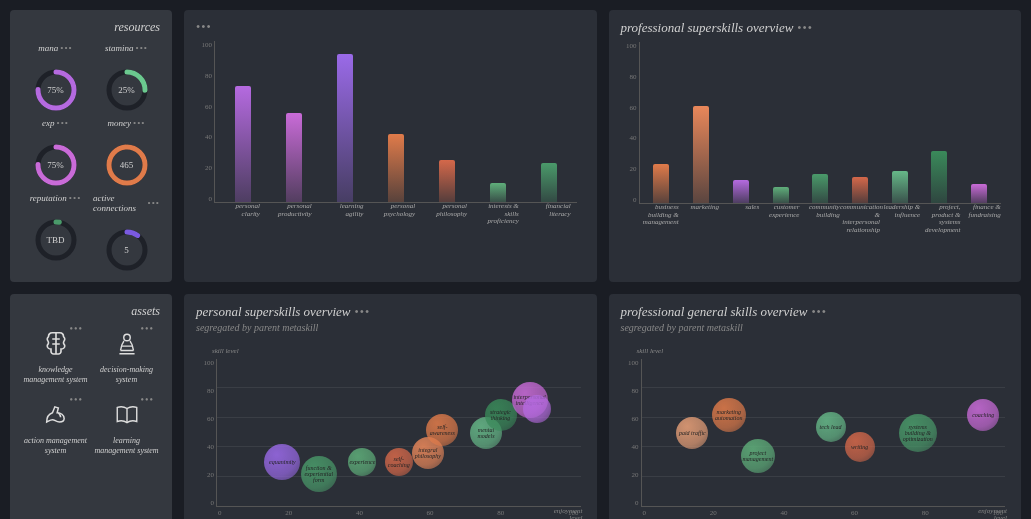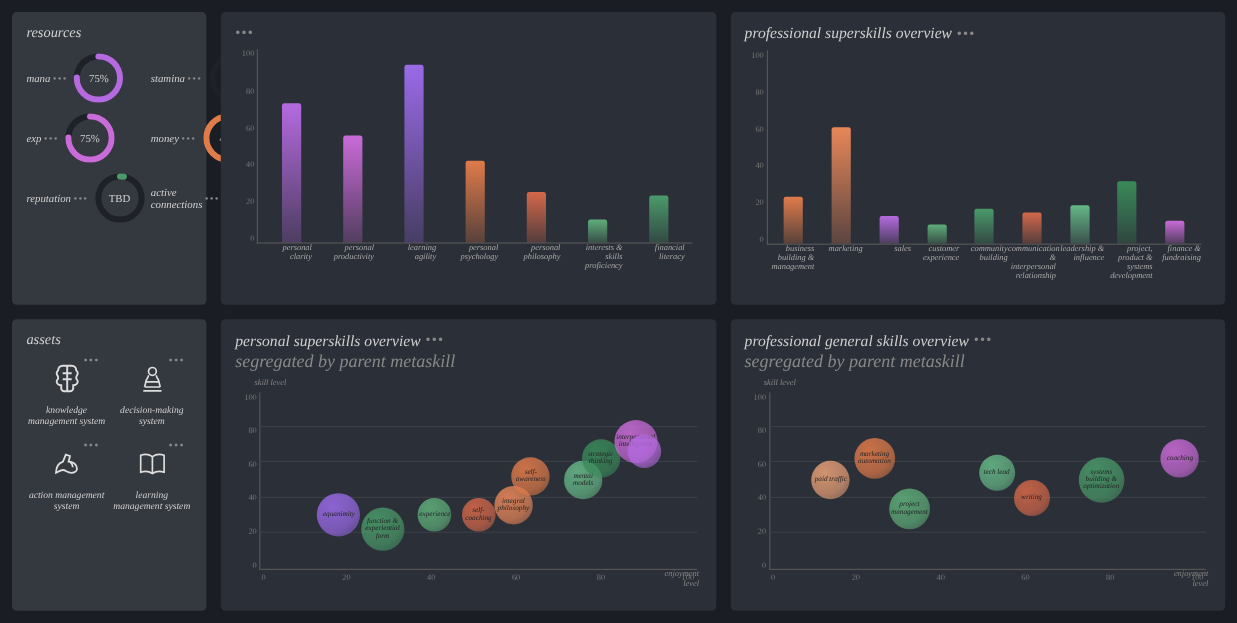--- a/index.html
+++ b/index.html
@@ -1,25 +1,25 @@
 <!DOCTYPE html>
 <html><head>
 <meta charset="utf-8">
 <style>
 *{box-sizing:border-box;margin:0;padding:0}
 body{background:#1a1d24;font-family:Georgia,serif;color:#d0d0d0;font-size:10px;width:1031px;height:519px;overflow:hidden;font-style:italic}
 .grid{display:grid;grid-template-columns:162px 1fr 1fr;grid-template-rows:1fr 1fr;gap:12px;padding:10px;height:100%}
 .panel{background:#2b2f37;border-radius:4px;padding:10px 12px;position:relative}
 .panel.dark{background:#34383f}
-.title{font-size:12px;text-align:left;margin-bottom:8px}
+.title{font-size:12px;text-align:right;margin-bottom:8px}
 .chart-title{font-size:13px;margin-bottom:2px;display:flex;align-items:center;gap:4px}
-.subtitle{font-size:15px;color:#888;margin-bottom:8px}
+.subtitle{font-size:10px;color:#888;margin-bottom:18px}
 .dots{color:#888;font-style:normal;font-size:12px;letter-spacing:1px;cursor:pointer}
 .res-grid{display:grid;grid-template-columns:1fr 1fr;gap:6px 4px}
-.res-item{display:flex;flex-direction:row;align-items:center;gap:4px}
+.res-item{display:flex;flex-direction:column;align-items:center;gap:15px}
 .res-label{font-size:9px;display:flex;align-items:center;gap:2px}
 .res-label .dots{font-size:9px}
 .ring{width:44px;height:44px;position:relative}
 .ring svg{transform:rotate(-90deg)}
 .ring-text{position:absolute;inset:0;display:flex;align-items:center;justify-content:center;font-size:9px;font-style:normal}
 .assets-grid{display:grid;grid-template-columns:1fr 1fr;gap:14px 4px;margin-top:8px}
 .asset-item{display:flex;flex-direction:column;align-items:center;gap:4px;position:relative}
 .asset-icon{width:34px;height:34px;display:flex;align-items:center;justify-content:center}
 .asset-label{font-size:8px;text-align:center;line-height:1.2}
 .asset-item .dots{position:absolute;top:-4px;right:6px;font-size:10px}

